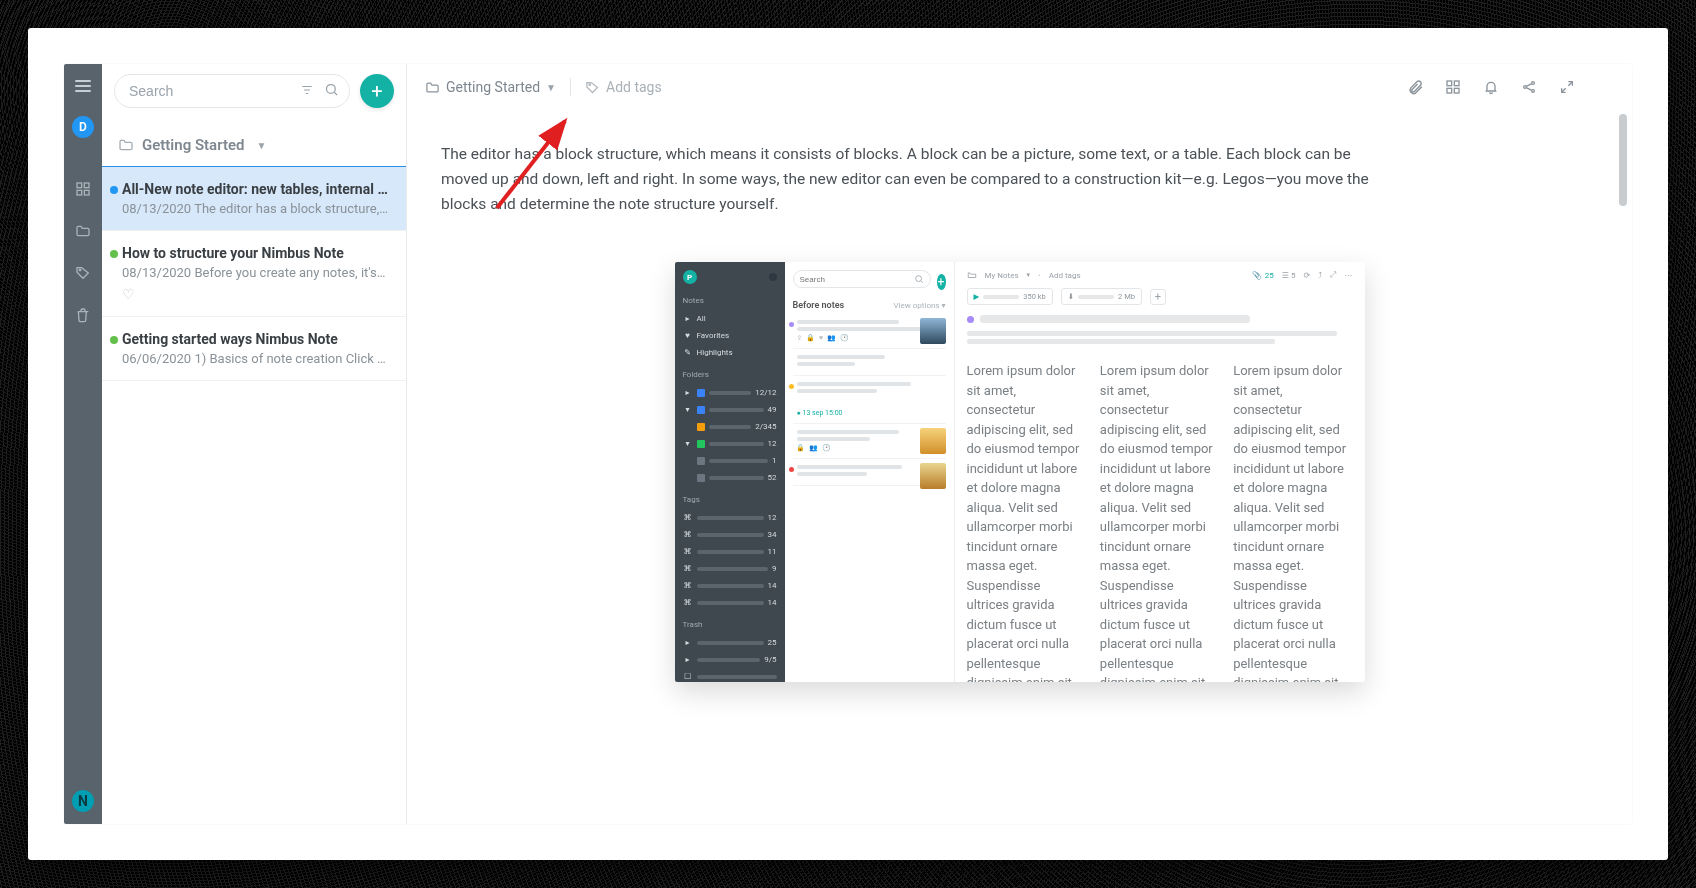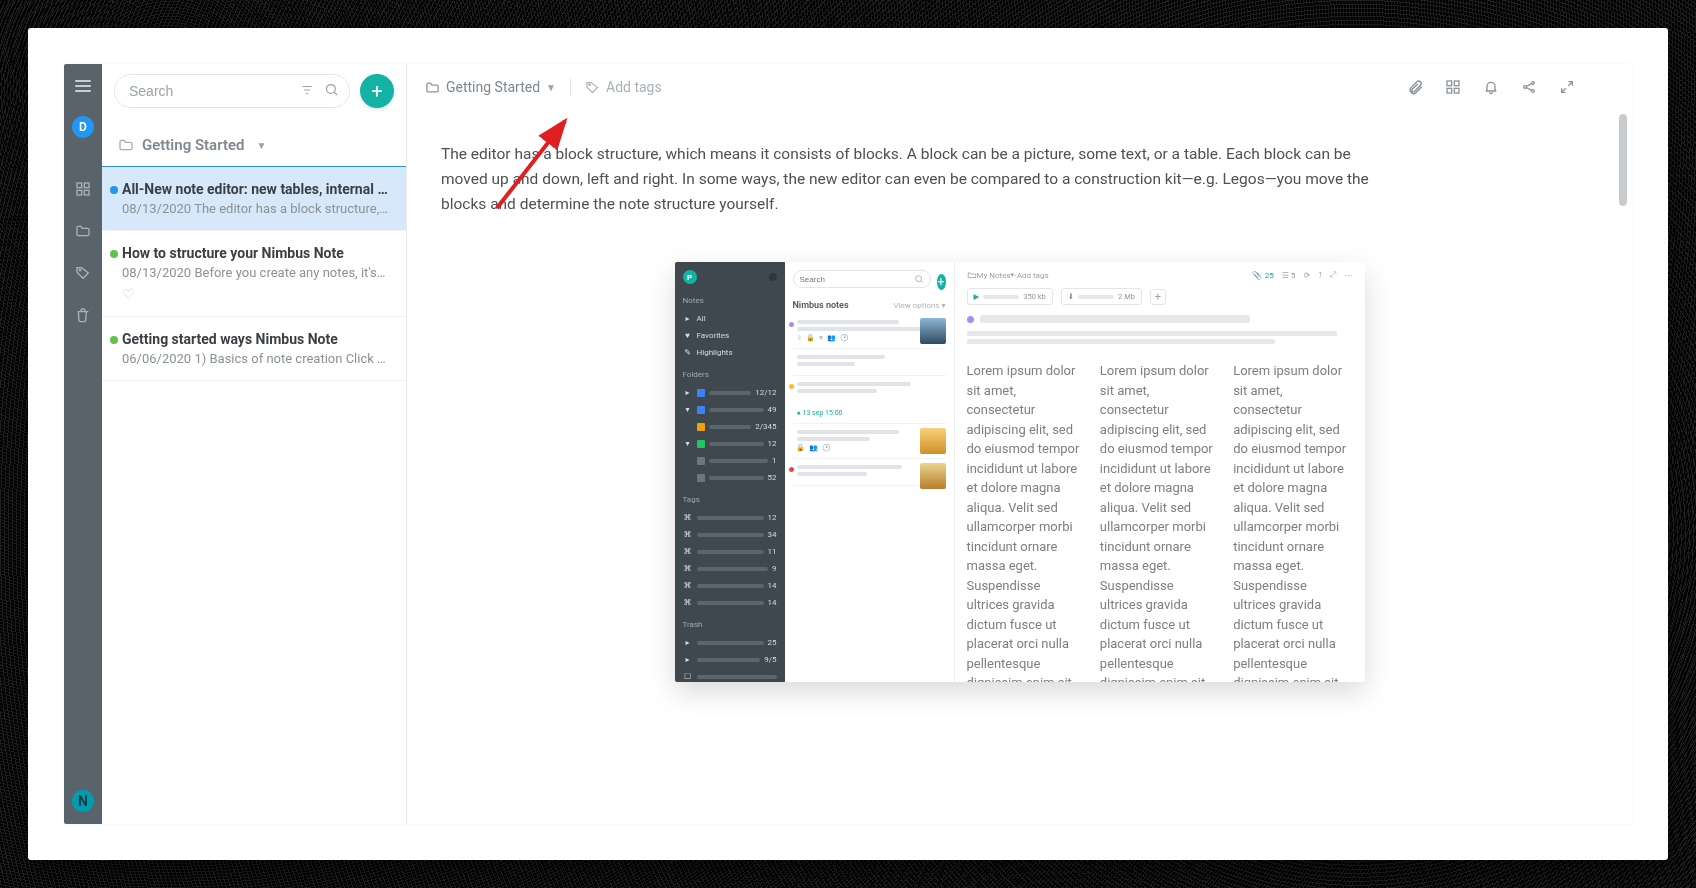--- a/index.html
+++ b/index.html
@@ -183,21 +183,21 @@
   .shot .s-recent { display:flex; justify-content:space-between; align-items:center; margin:6px 0 4px;}
   .shot .s-recent .lbl{ font-weight:600; color:#555; font-size:9px;}
   .shot .s-recent .opt{ color:#aeb4b9; font-size:8px;}
   .shot .s-card { padding:6px 2px; border-bottom:1px solid #f0f2f3; position:relative;}
   .shot .s-card .cdot{ width:5px;height:5px;border-radius:50%; position:absolute; left:-4px; top:8px;}
   .shot .s-card .ln{ height:4px;background:#e1e4e7;border-radius:2px;margin-bottom:3px;}
   .shot .s-card .ic-row{ display:flex; gap:4px; font-size:7px; color:#b7bdc1;}
   .shot .s-card .thumb{ width:26px;height:26px; position:absolute; right:0; top:4px; border-radius:2px;}
   .shot .s-right { flex:1; padding:8px 12px; display:flex; flex-direction:column;}
   .shot .s-topbar { display:flex; align-items:center; justify-content:space-between; margin-bottom:8px; color:#9aa1a7;}
-  .shot .s-topbar .lgrp{display:flex;align-items:center;}
+  .shot .s-topbar .lgrp{display:flex;align-items:center;gap:8px;}
   .shot .s-topbar .rgrp{display:flex;align-items:center;gap:8px;}
   .shot .s-attach-row{ display:flex; gap:8px; align-items:center; margin-bottom:10px;}
   .shot .s-att{ border:1px solid #e3e6e9; border-radius:3px; padding:3px 6px; display:flex; align-items:center; gap:4px; color:#8f969b; font-size:7.5px;}
   .shot .s-add-att{ width:16px;height:16px;border:1px solid #e3e6e9;border-radius:3px;display:flex;align-items:center;justify-content:center;font-size:11px;color:#9aa1a7;}
   .shot .s-h-lines .ln{ height:5px;background:#e5e7e9;border-radius:2px;margin-bottom:3px;}
   .shot .s-cols { display:flex; gap:14px; margin-top:14px; color:#7b8085; font-size:13px; line-height:1.5;}
   .shot .s-cols > div{ flex:1;}
   .shot .s-img{ width:105px;height:70px;border-radius:2px; margin:14px auto 0; display:block;
     background: linear-gradient(#6ea8d9 0 35%, #d98a2e 35% 100%);
   }
@@ -493,21 +493,21 @@
                 <div class="s-search" style="flex:1;">
                   <input placeholder="Search" style="">
                   <svg width="10" height="10" viewBox="0 0 24 24" stroke="#9aa3ab" stroke-width="2">
                       <circle cx="11" cy="11" r="7"></circle>
                       <line x1="21" y1="21" x2="16.5" y2="16.5"></line>
                     </svg>
                 </div>
                 <div class="s-plus">+</div>
               </div>
               <div class="s-recent">
-                <span class="lbl">Nimbus notes</span>
+                <span class="lbl">Before notes</span>
                 <span class="opt">View options  ▾</span>
               </div>
               <div class="s-card" style="padding-left:4px;">
                 <span class="cdot" style="background:#a78bfa"></span>
                 <div class="ln" style="width:70%"></div>
                 <div class="ln" style="width:88%"></div>
                 <div class="ic-row">
                     <span>⇪</span>
                     <span>🔒</span>
                     <span>♥</span>

